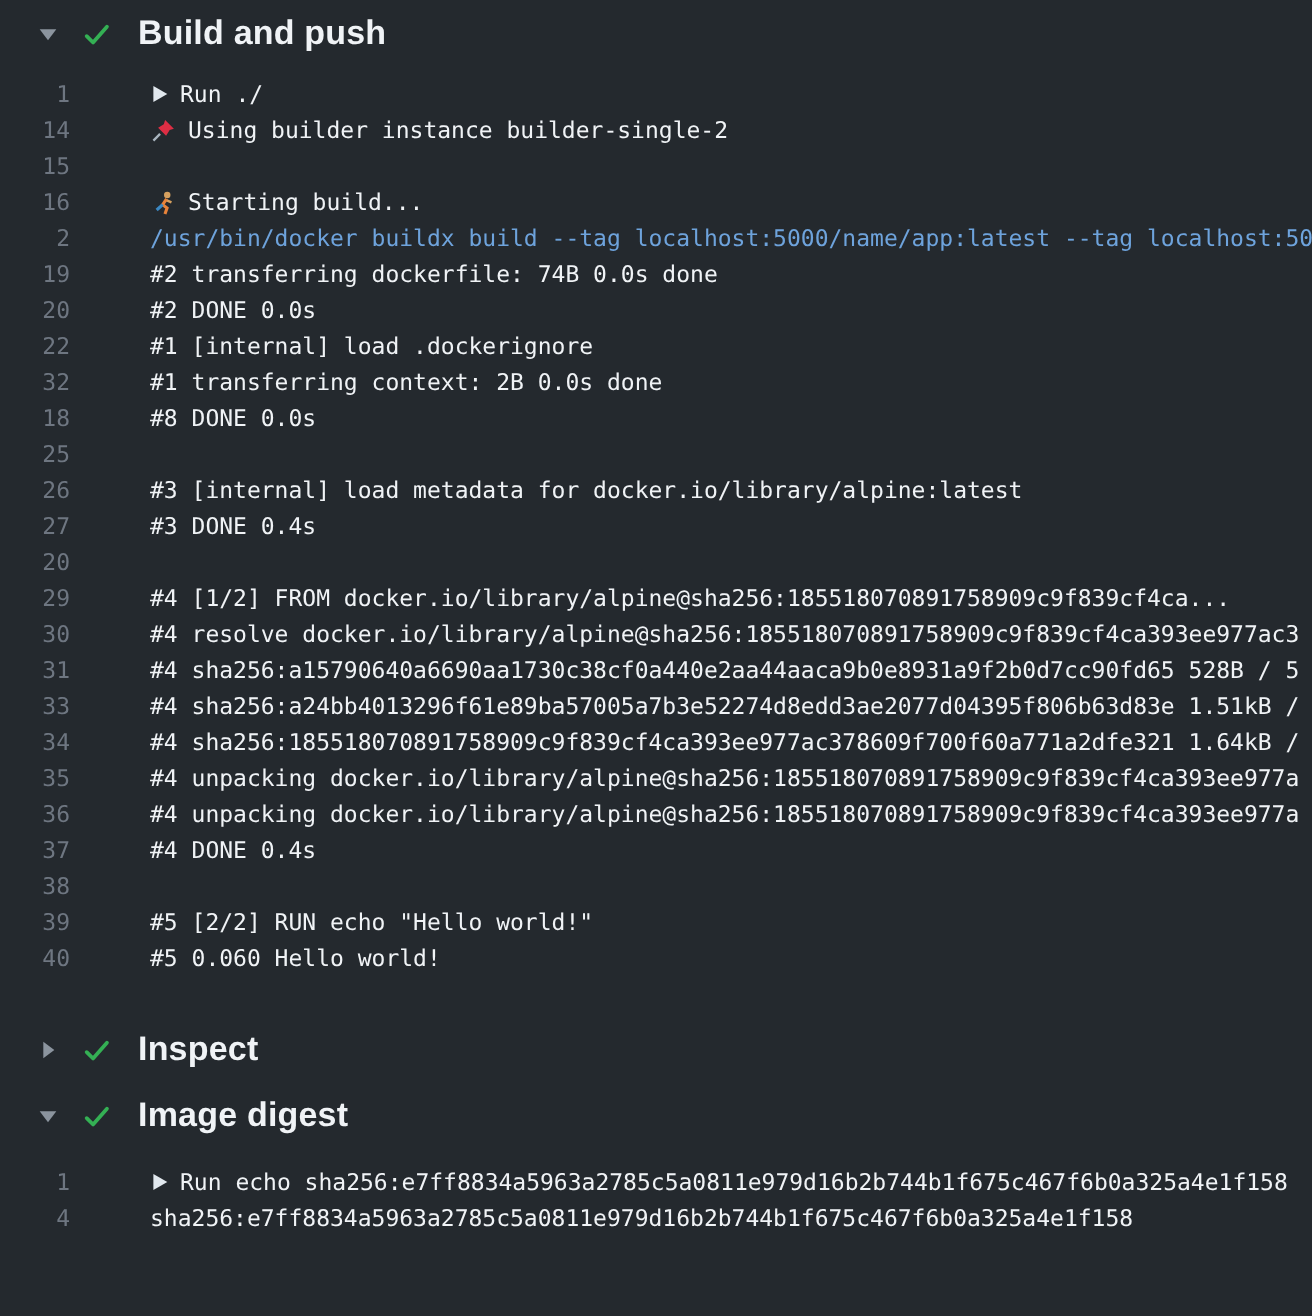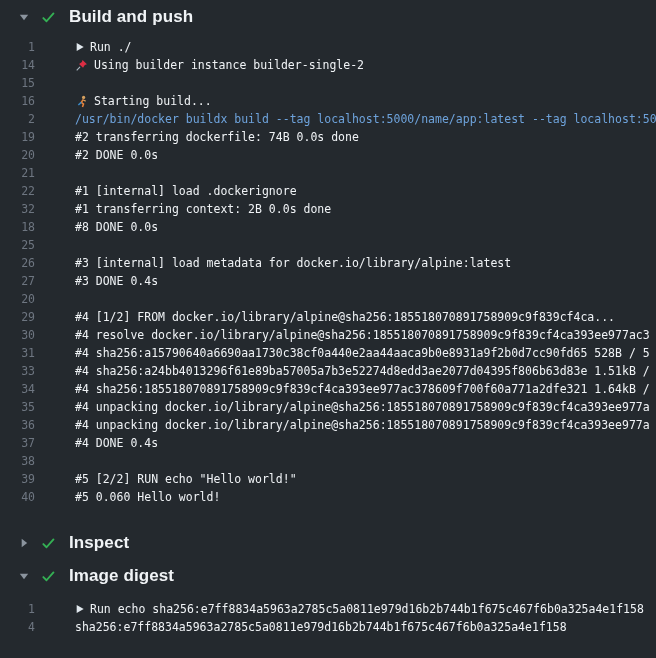--- a/index.html
+++ b/index.html
@@ -93,24 +93,20 @@
         </div>
         <div class="log-line">
           <span class="num">19</span>
           <span class="content">#2 transferring dockerfile: 74B 0.0s done</span>
         </div>
         <div class="log-line">
           <span class="num">20</span>
           <span class="content">#2 DONE 0.0s</span>
         </div>
         <div class="log-line">
-          <span class="num">21</span>
-          <span class="content"></span>
-        </div>
-        <div class="log-line">
           <span class="num">22</span>
           <span class="content">#1 [internal] load .dockerignore</span>
         </div>
         <div class="log-line">
           <span class="num">32</span>
           <span class="content">#1 transferring context: 2B 0.0s done</span>
         </div>
         <div class="log-line">
           <span class="num">18</span>
           <span class="content">#8 DONE 0.0s</span>

